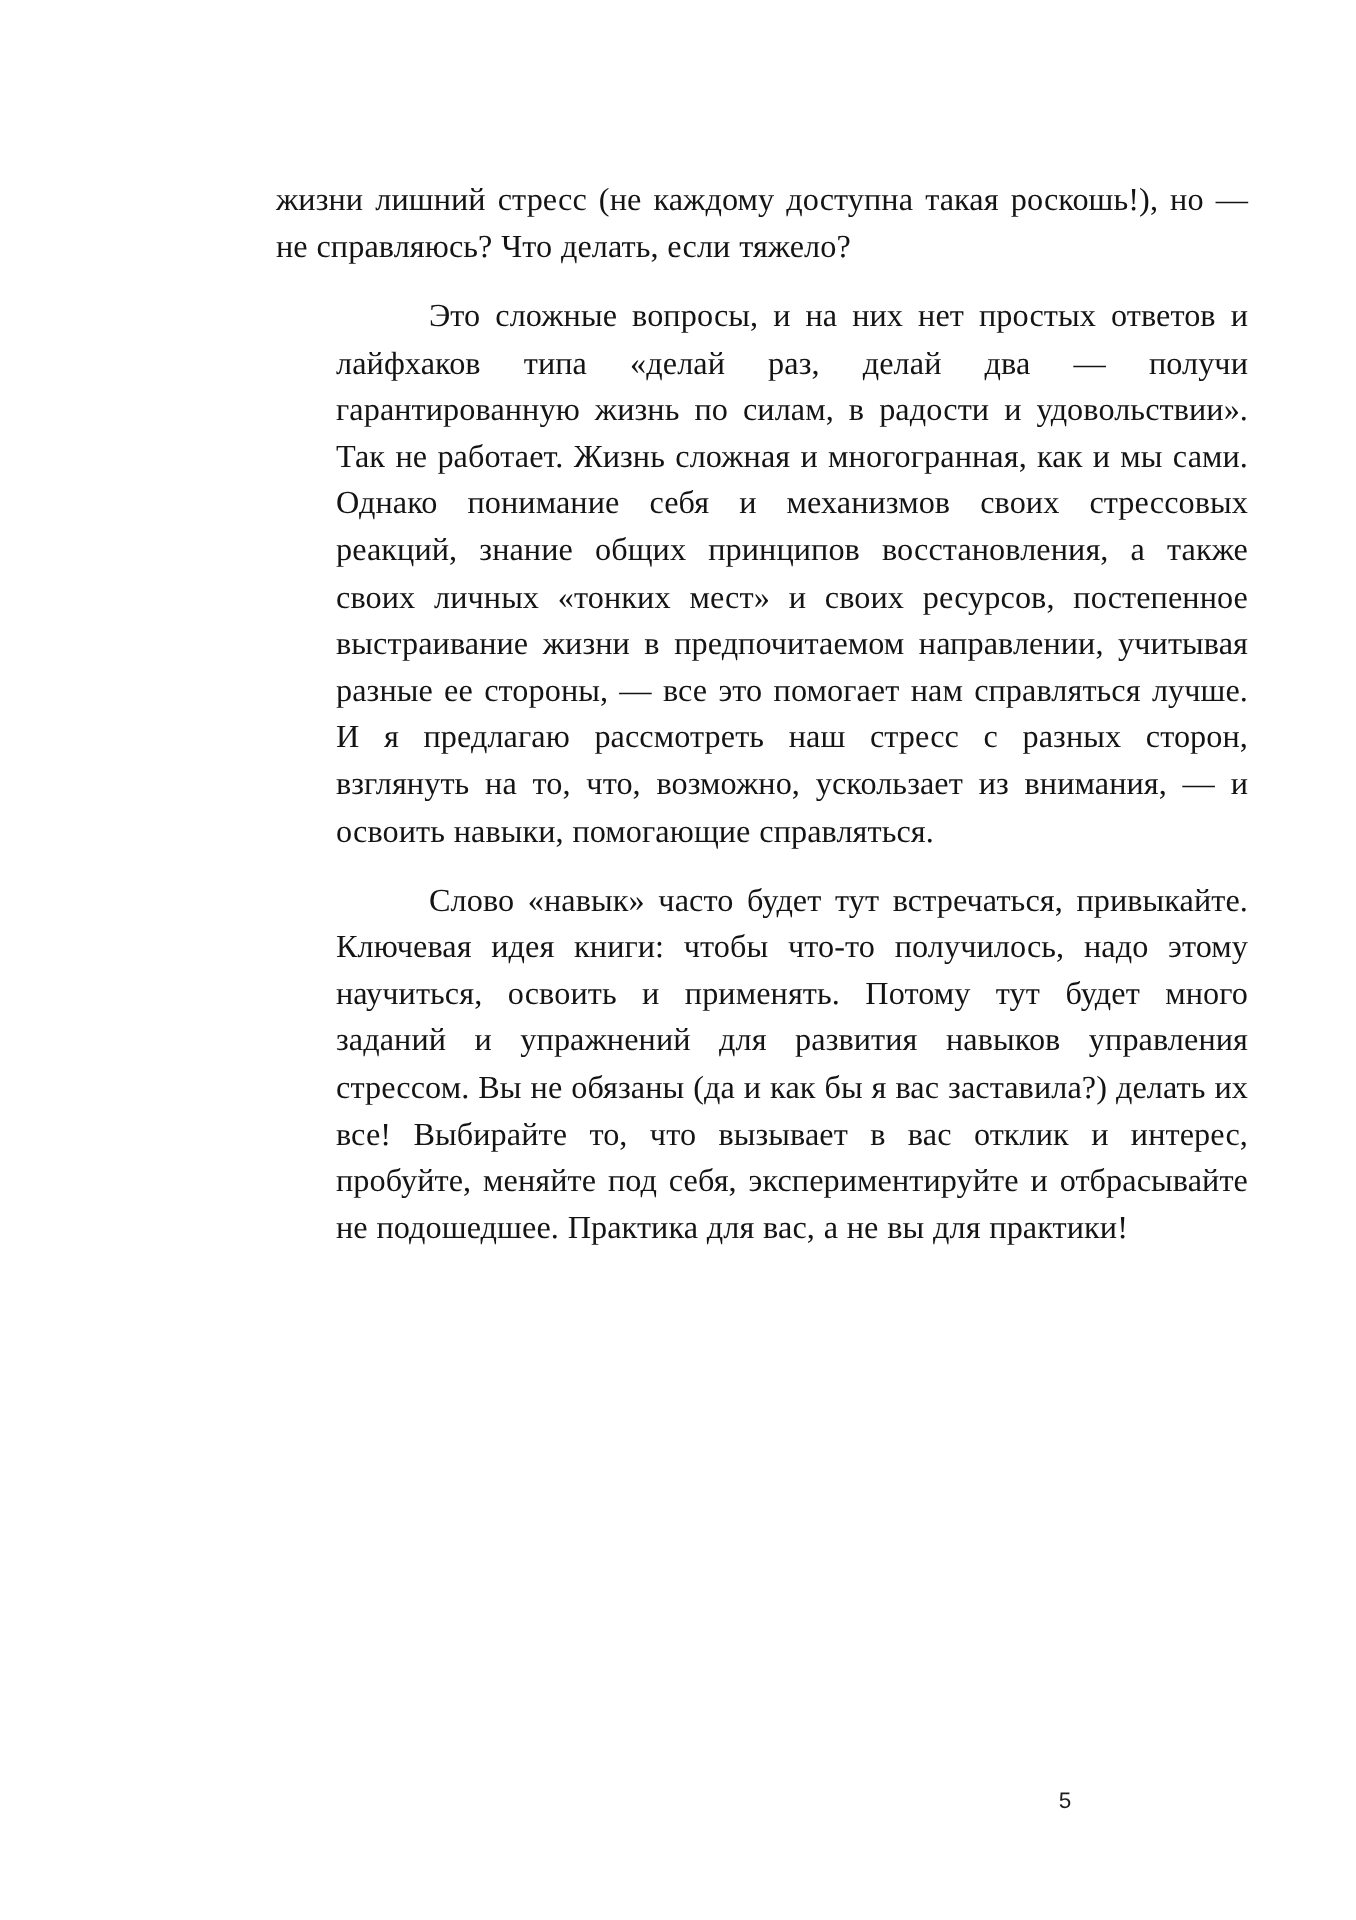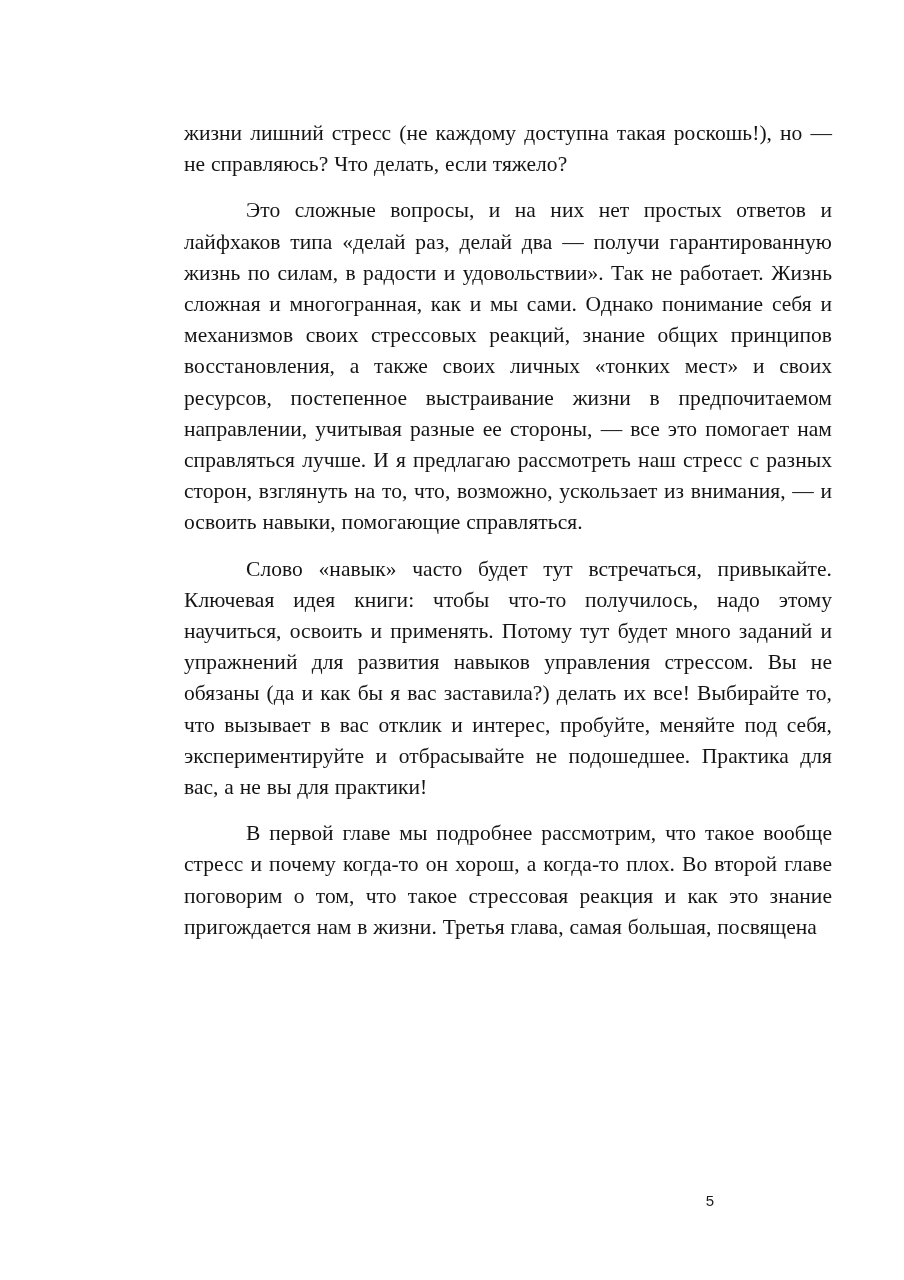--- a/index.html
+++ b/index.html
@@ -41,20 +41,21 @@
   }
 
   
   .para.continuation {
     text-indent: 0;
   }
 
   
   .para.indented {
     text-indent: 62px;
+    margin-left: 40px;
   }
 
   
   .para + .para {
     margin-top: 15px;
   }
 
   .page-number {
     position: absolute;
     right: 128px;
@@ -74,19 +75,18 @@
 <div class="page">
 
   <div class="text-column">
 
     <p class="para continuation">жизни лишний стресс (не каждому доступна такая роскошь!), но — не справляюсь? Что делать, если тяжело?</p>
 
     <p class="para indented">Это сложные вопросы, и на них нет простых ответов и лайфхаков типа «делай раз, делай два — получи гарантированную жизнь по силам, в радости и удовольствии». Так не работает. Жизнь сложная и многогранная, как и мы сами. Однако понимание себя и механизмов своих стрессовых реакций, знание общих принципов восстановления, а также своих личных «тонких мест» и своих ресурсов, постепенное выстраивание жизни в предпочитаемом направлении, учитывая разные ее стороны, — все это помогает нам справляться лучше. И я предлагаю рассмотреть наш стресс с разных сторон, взглянуть на то, что, возможно, ускользает из внимания, — и освоить навыки, помогающие справляться.</p>
 
     <p class="para indented">Слово «навык» часто будет тут встречаться, привыкайте. Ключевая идея книги: чтобы что-то получилось, надо этому научиться, освоить и применять. Потому тут будет много заданий и упражнений для развития навыков управления стрессом. Вы не обязаны (да и как бы я вас заставила?) делать их все! Выбирайте то, что вызывает в вас отклик и интерес, пробуйте, меняйте под себя, экспериментируйте и отбрасывайте не подошедшее. Практика для вас, а не вы для практики!</p>
 
-    <p class="para indented">В первой главе мы подробнее рассмотрим, что такое вообще стресс и почему когда-то он хорош, а когда-то плох. Во второй главе поговорим о том, что такое стрессовая реакция и как это знание пригождается нам в жизни. Третья глава, самая большая, посвящена</p>
 
   </div>
 
   <div class="page-number">5</div>
 
 </div>
 
 </body></html>

